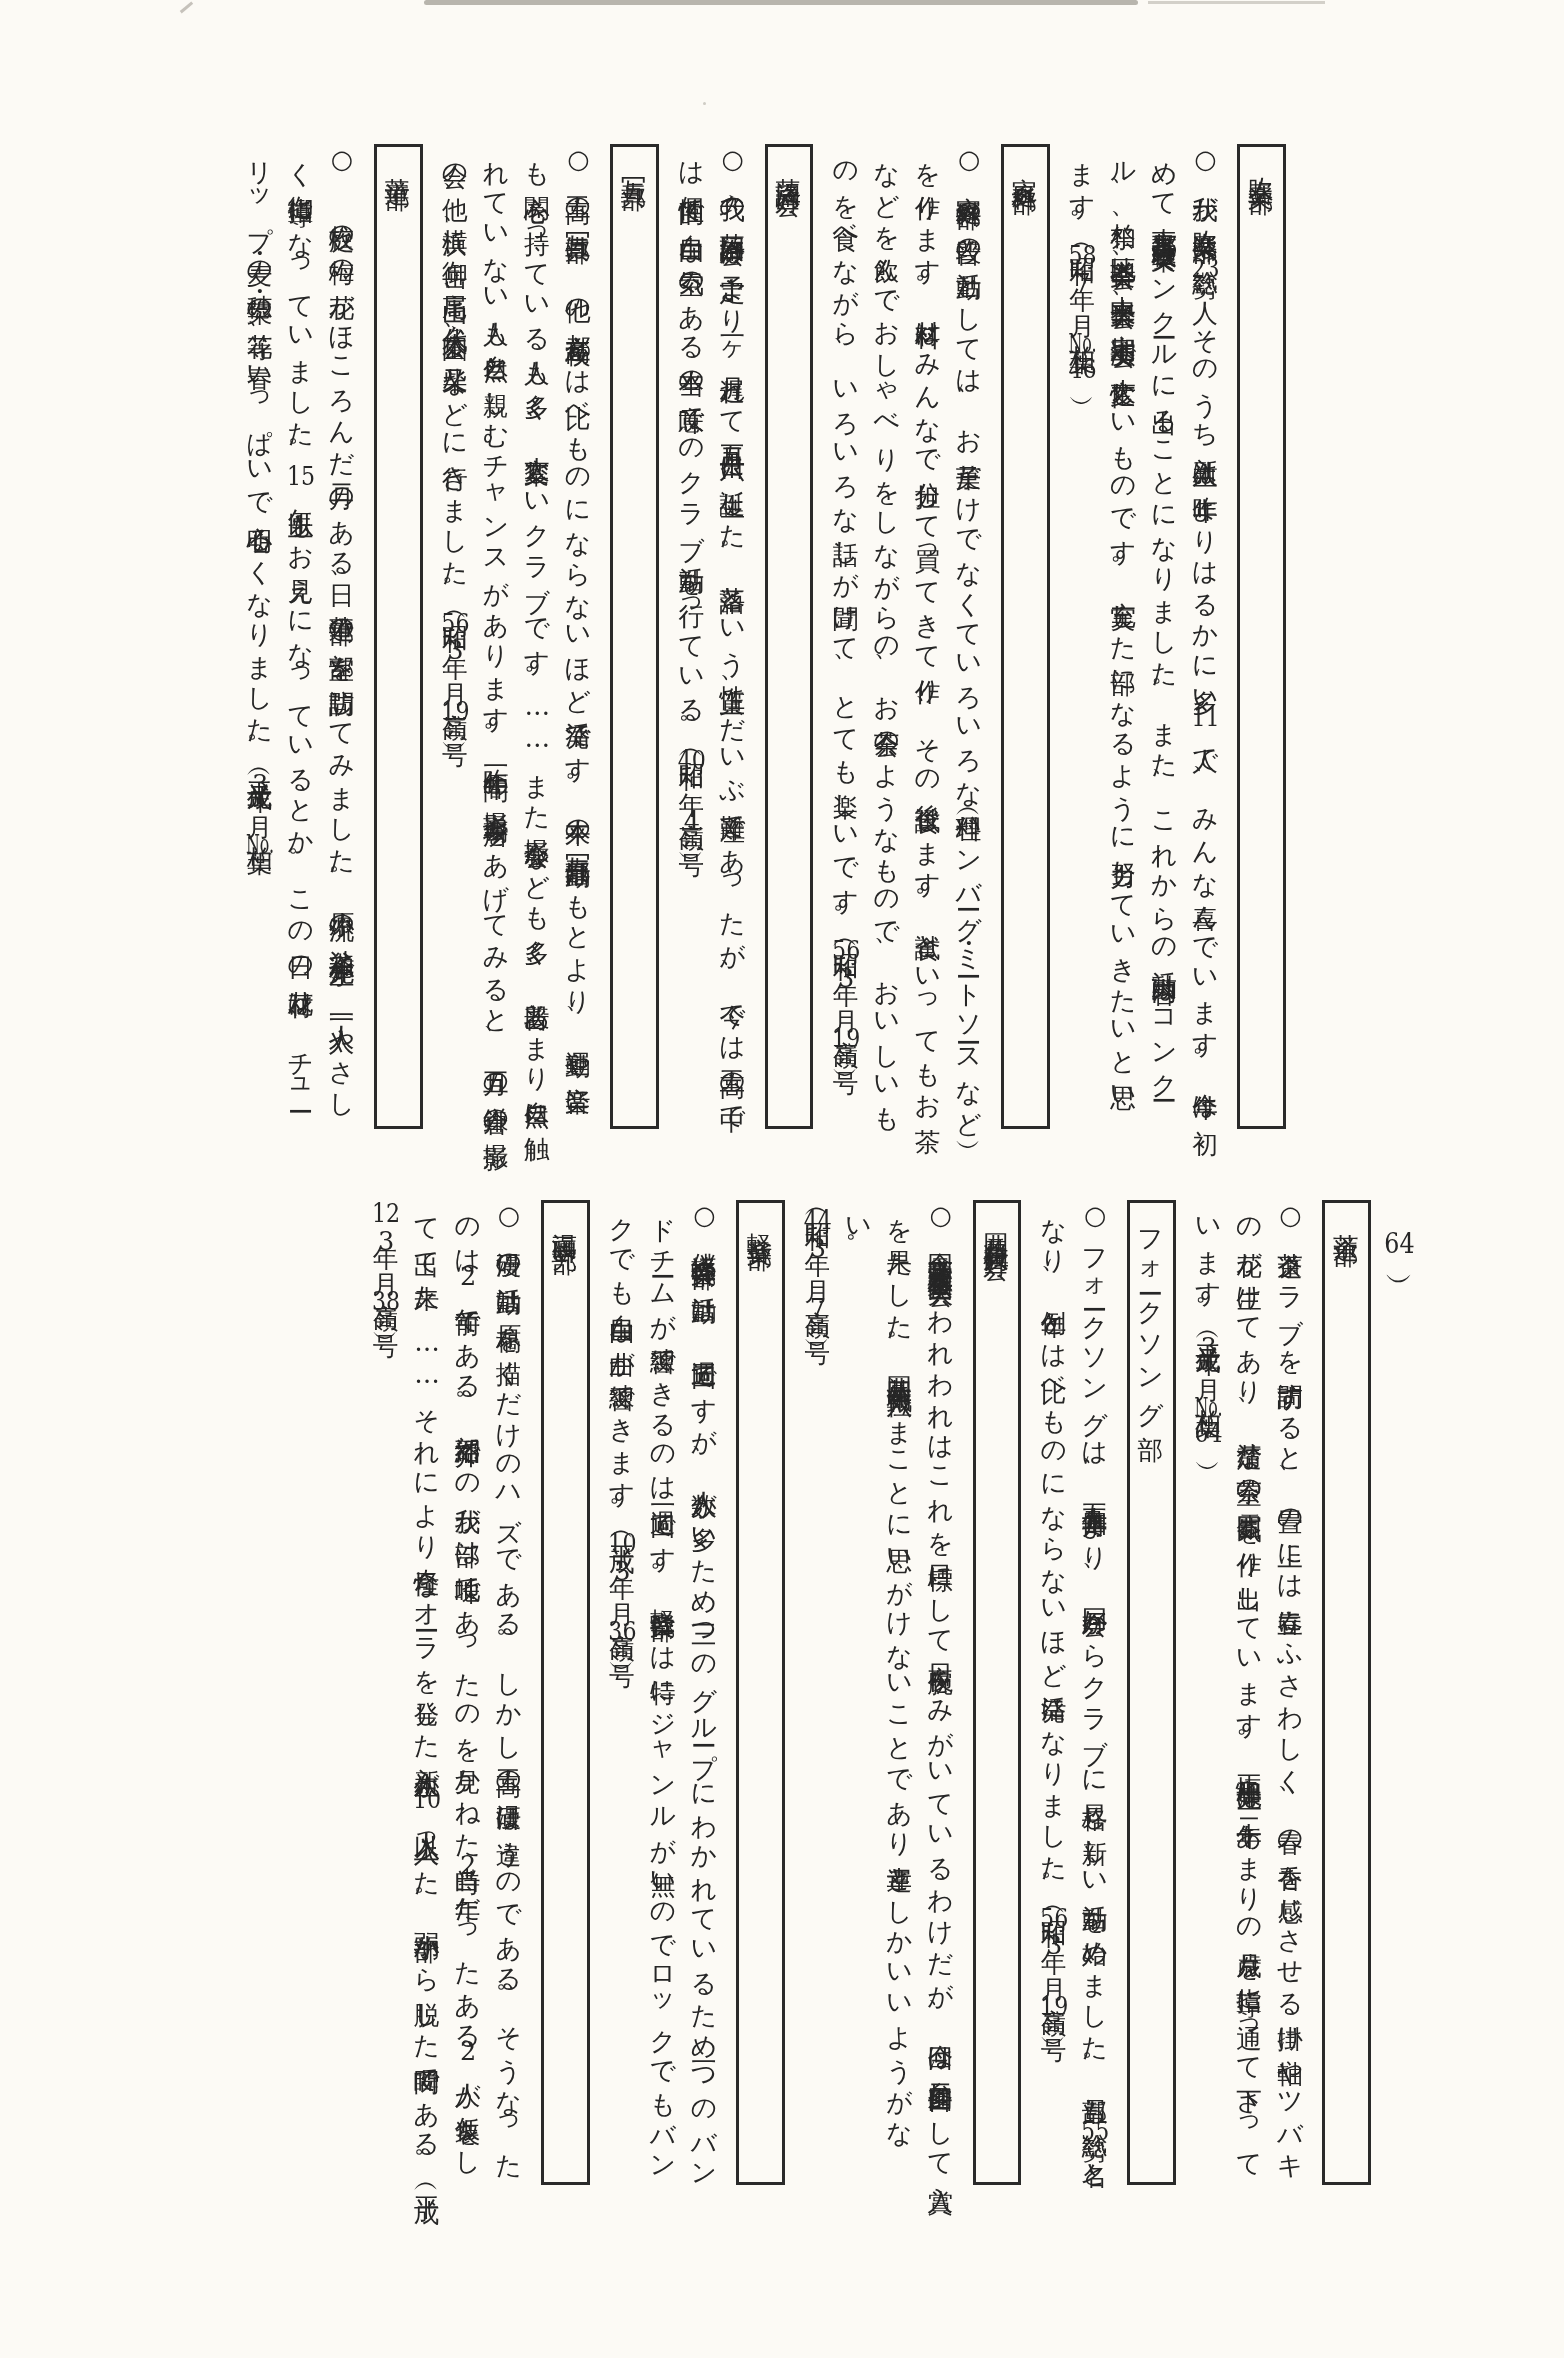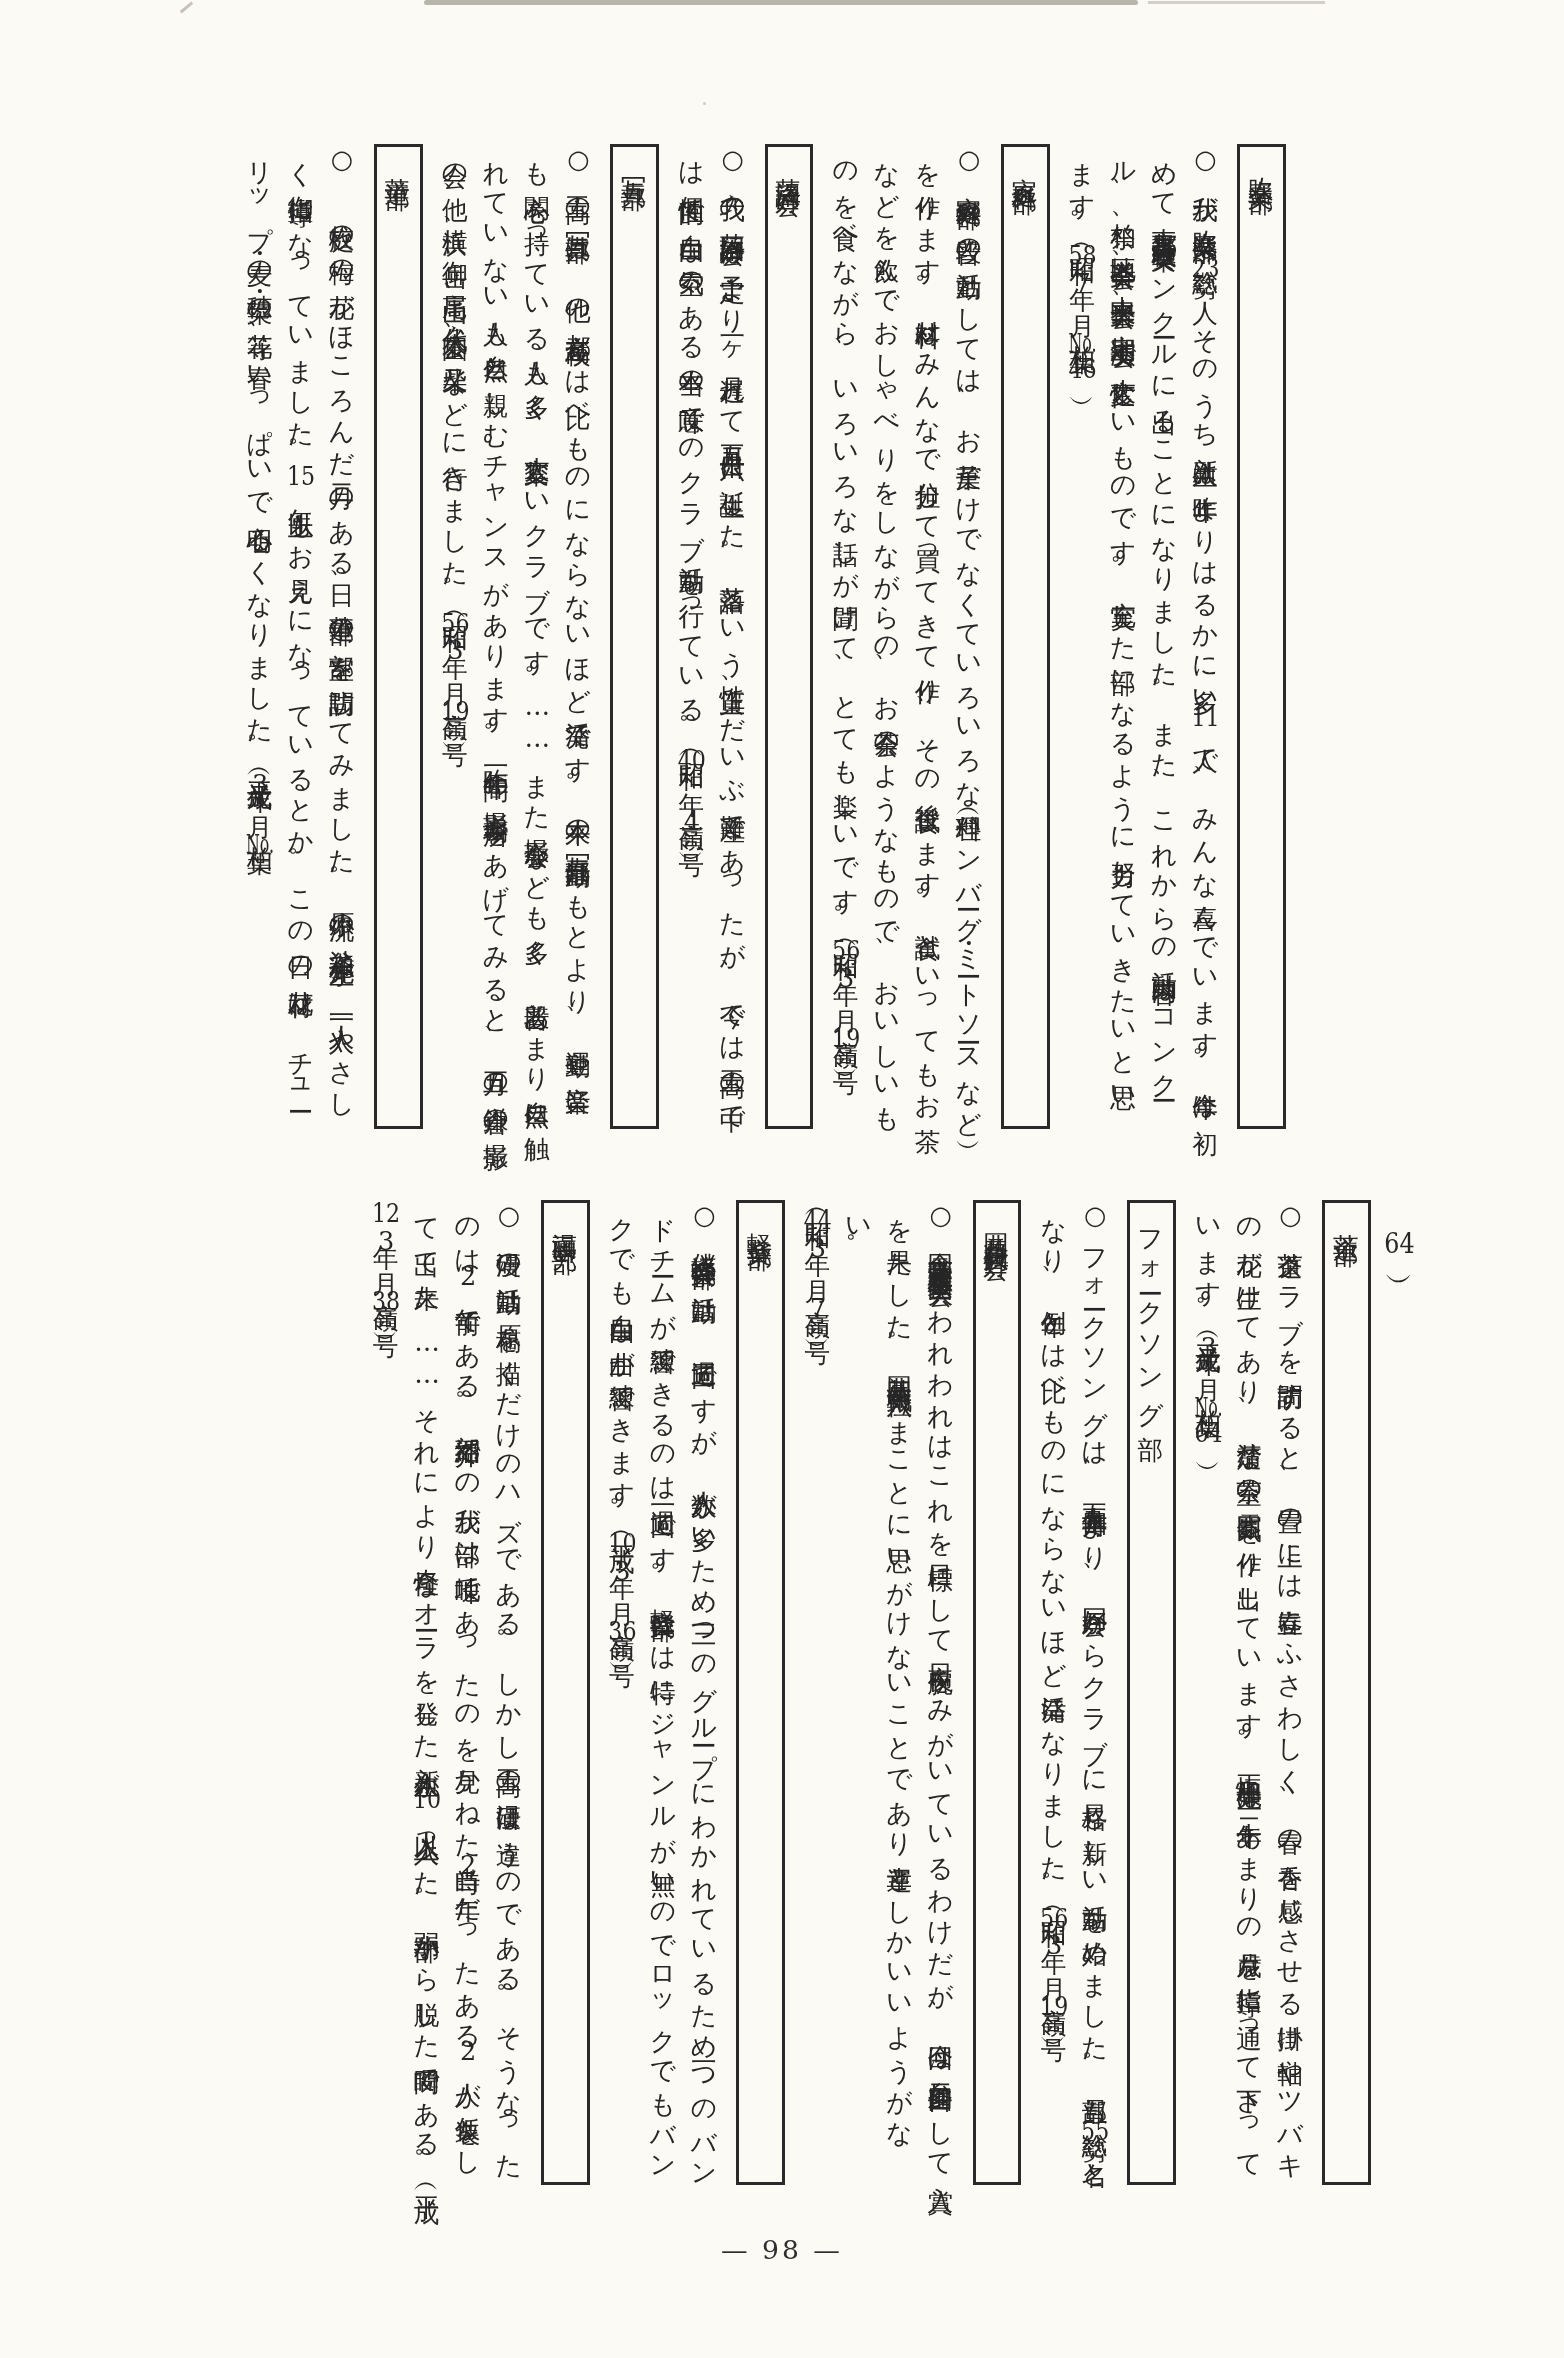--- a/index.html
+++ b/index.html
@@ -133,16 +133,15 @@
       <p class="jbody tcy-auto">○僕達軽音楽部の活動は、週三回ですが、人数が多いため三つのグループにわかれているため一つのバンドチームが練習できるのは週一回です。軽音楽部には特にジャンルが無いのでロックでもバンクでも自由な曲が練習できます。（平成<span class="tcy">10</span>年<span class="tcy">3</span>月　高嶺<span class="tcy">36</span>号）</p>
     </section>
 
     <section class="club">
       <h2 class="club-heading"><span>漫画研究部</span></h2>
       <p class="jbody tcy-auto">○漫研の活動は原稿を描くだけのハズである。しかし玉高の漫研は違うのである。そうなったのは<span class="tcy">2</span>年前である。部活紹介での我が部は地味であったのを見かねた当時<span class="tcy">2</span>年だったある<span class="tcy">2</span>人が仮装をして出て来た。……それにより奇怪なオーラを発した新入生が<span class="tcy">10</span>人以上入った。弱小部から脱した瞬間である。（平成<span class="tcy">12</span>年<span class="tcy">3</span>月　高嶺<span class="tcy">38</span>号）</p>
     </section>
 
   </div>
 
-  <div class="footer">— 98 —</div>
 
 </div>
 
 
 </body></html>

